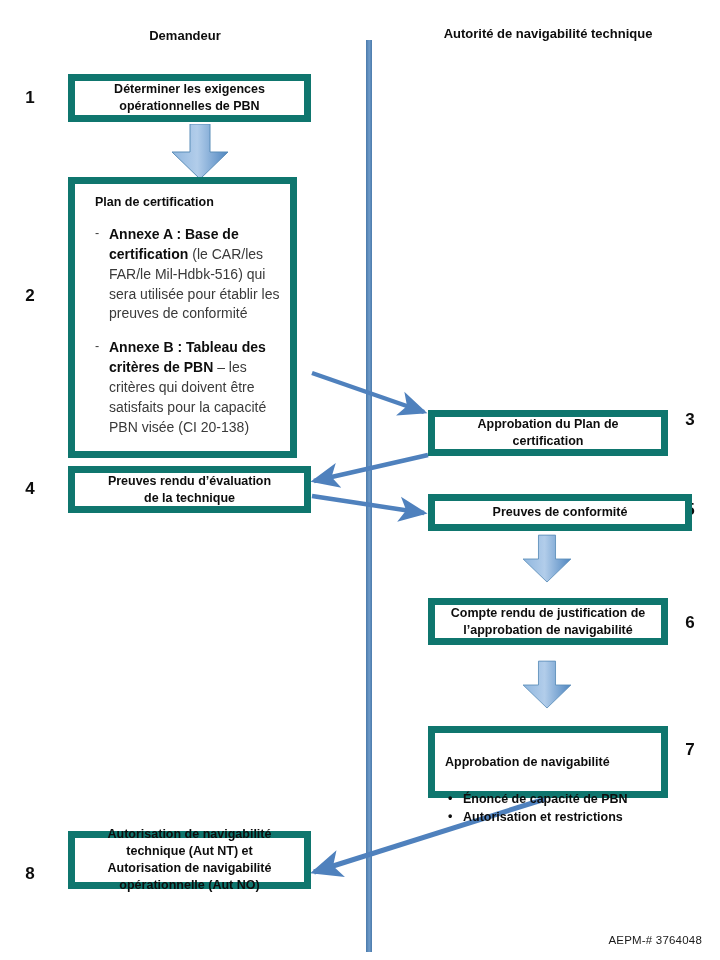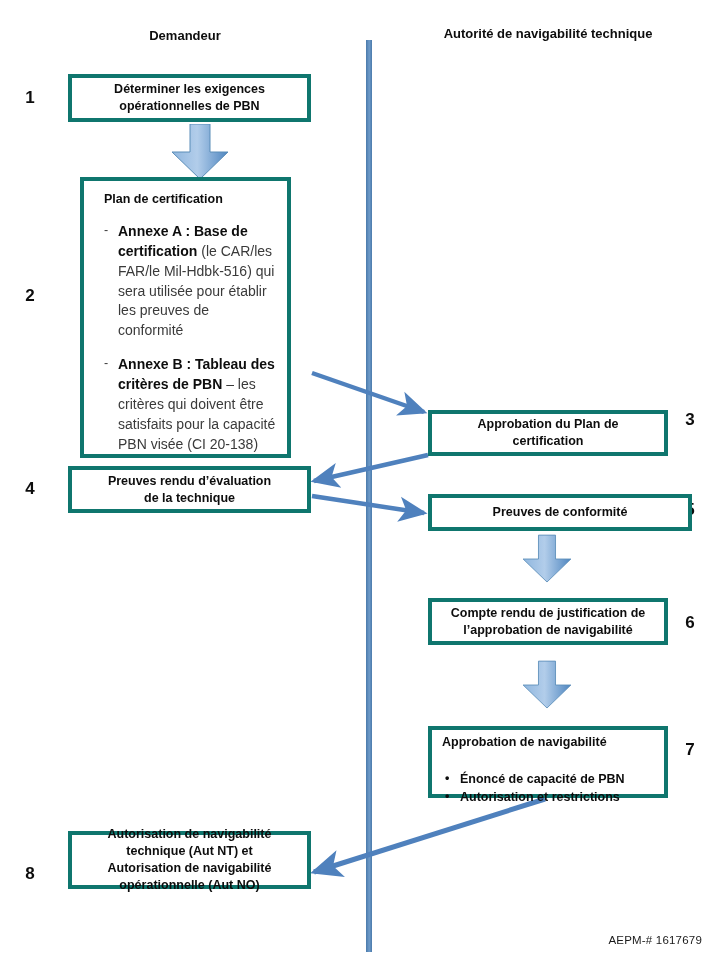--- a/index.html
+++ b/index.html
@@ -33,21 +33,21 @@
     position: absolute;
     font-weight: bold;
     font-size: 17px;
     color: #0d0d0d;
     text-align: center;
     width: 24px;
   }
 
   .node {
     position: absolute;
-    border: 4px solid #0f766e;
+    border: 7px solid #0f766e;
     background: #ffffff;
     box-sizing: border-box;
     font-size: 12.5px;
     font-weight: bold;
     line-height: 1.35;
     color: #0d0d0d;
     z-index: 5;
   }
   .node.centered {
     display: flex;
@@ -207,21 +207,21 @@
   <div class="step-num" style="left:678px; top:740px;">7</div>
   <div class="step-num" style="left:18px; top:864px;">8</div>
 
   <div class="node centered" id="node1" style="left:68px; top:74px; width:243px; height:48px;">
     <div>
       <div>Déterminer les exigences</div>
       <div>opérationnelles de PBN</div>
     </div>
   </div>
 
-  <div class="node left-align" id="node2" style="left:80px; top:177px; width:211px; height:281px;padding-left:20px;">
+  <div class="node left-align" id="node2" style="left:68px; top:177px; width:229px; height:281px;padding-left:20px;">
     <div class="plan-title">Plan de certification</div>
 
     <div class="plan-item">
       <span class="plan-dash">-</span>
       <span class="plan-body"><b>Annexe A : Base de certification</b><span> (le CAR/les FAR/le Mil-Hdbk-516) qui sera utilisée pour établir les preuves de conformité</span></span>
     </div>
 
     <div class="plan-item">
       <span class="plan-dash">-</span>
       <span class="plan-body"><b>Annexe B : Tableau des critères de PBN</b><span> – les critères qui doivent être satisfaits pour la capacité PBN visée (CI 20-138)</span></span>
@@ -246,32 +246,32 @@
     <div>Preuves de conformité</div>
   </div>
 
   <div class="node centered" id="node6" style="left:428px; top:598px; width:240px; height:47px;">
     <div>
       <div>Compte rendu de justification de</div>
       <div>l’approbation de navigabilité</div>
     </div>
   </div>
 
-  <div class="node" id="node7" style="left:428px; top:726px; width:240px; height:72px; padding:4px 10px;">
+  <div class="node" id="node7" style="left:428px; top:726px; width:240px; height:72px; padding:21px 10px;">
     <div class="node-title-line">Approbation de navigabilité</div>
     <ul class="bullets">
       <li>Énoncé de capacité de PBN</li>
       <li>Autorisation et restrictions</li>
     </ul>
   </div>
 
   <div class="node centered" id="node8" style="left:68px; top:831px; width:243px; height:58px;">
     <div>
       <div>Autorisation de navigabilité</div>
       <div>technique (Aut NT) et</div>
       <div>Autorisation de navigabilité</div>
       <div>opérationnelle (Aut NO)</div>
     </div>
   </div>
 
-  <div id="footnote">AEPM-#  1617679</div>
+  <div id="footnote">AEPM-#  3764048</div>
 
 </div>
 
 </body></html>

